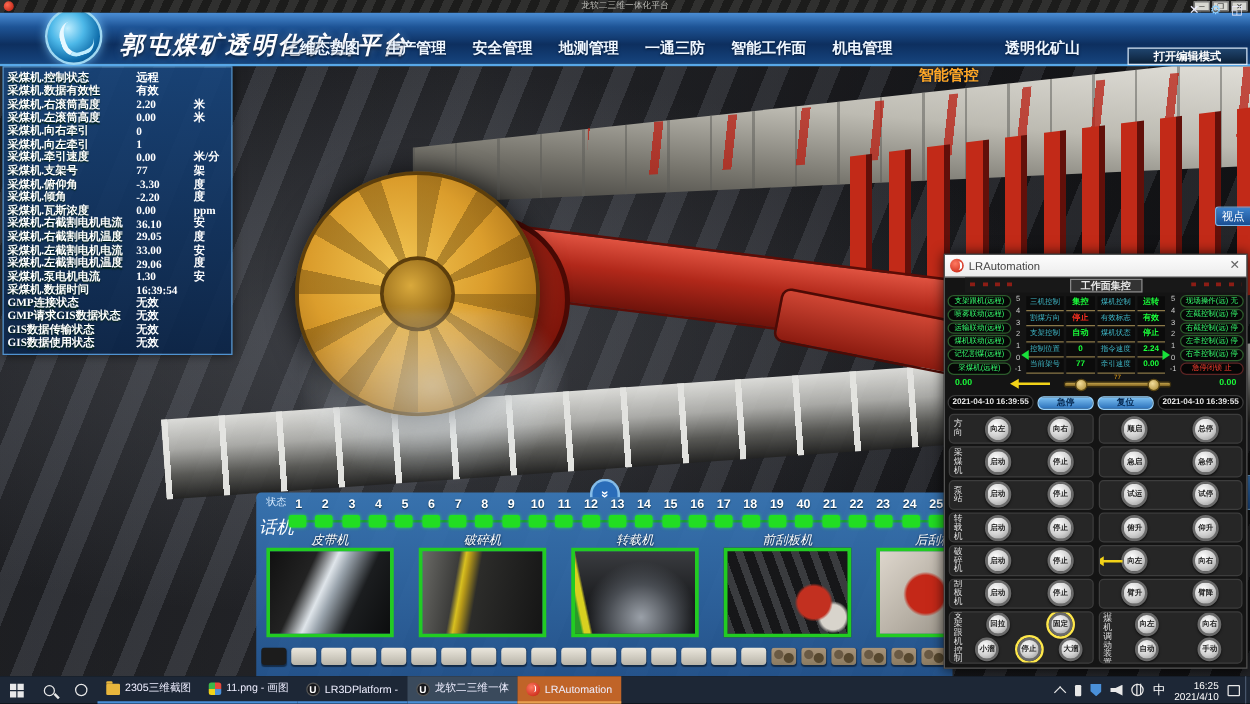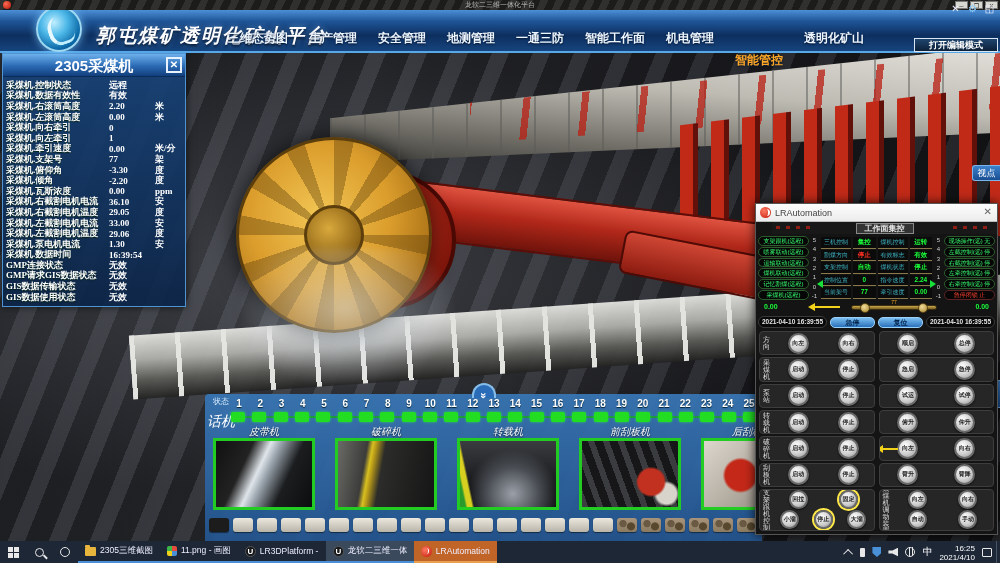--- a/index.html
+++ b/index.html
@@ -33,21 +33,21 @@
     font-style:italic; color:#fdfdff; letter-spacing:2px;
     text-shadow:0 2px 3px #02142e, 0 0 6px rgba(140,200,255,.6); }
   .nav { position:absolute; left:228px; top:20px; display:flex; gap:21px; }
   .nav-item { font-size:12px; font-weight:bold; color:#eef6ff; white-space:nowrap;
     text-shadow:0 1px 2px #02142e; cursor:pointer; }
   .nav-item.active { color:#ffa726;margin-top:22px; }
   .hdricons { position:absolute; right:4px; top:2px; display:flex; gap:4px; z-index:41; }
   .hico { width:13px; height:13px; font-size:10px; line-height:13px; text-align:center;
     color:#eef; cursor:pointer; }
   .hico.gear { color:#8fd0ff; }
-  .editbtn { position:absolute; right:2px; top:28px; width:84px; height:14px;
+  .editbtn { position:absolute; right:2px; top:28px; width:96px; height:14px;
     background:linear-gradient(180deg,#20456e,#0b2038); border:1px solid #d7e6f4;
     color:#fff; font-size:9px; font-weight:bold; text-align:center; line-height:12px;
     cursor:pointer; z-index:41; }
 
   
   .scene { position:absolute; top:53px; left:0; width:1000px; height:488px; overflow:hidden;
     background:
       radial-gradient(ellipse at 28% 45%, rgba(130,135,145,.28), transparent 58%),
       repeating-linear-gradient(112deg, rgba(72,74,80,.35) 0 16px, rgba(18,18,20,.45) 16px 38px),
       linear-gradient(100deg,#24262b 0%,#303237 35%,#1a1b1f 68%,#0e0f11 100%); }
@@ -349,24 +349,20 @@
     <div class="conveyor"></div>
     <div class="arm"></div>
     <div class="arm2"></div>
     <div class="hub"></div>
     <div class="drum"></div>
     <div class="drumhub"></div>
     <div class="spray"></div>
   </div>
 
   <div class="leftpanel">
-    <div class="lp-head">
-      <span>2305采煤机</span>
-      <span class="lp-close"></span>
-    </div>
     <div class="lp-rows" id="lp-rows">
         <div class="lp-row">
           <span class="lp-l">采煤机.控制状态</span>
           <span class="lp-v">远程</span>
           <span class="lp-u"></span>
         </div>
         <div class="lp-row">
           <span class="lp-l">采煤机.数据有效性</span>
           <span class="lp-v">有效</span>
           <span class="lp-u"></span>
@@ -721,21 +717,21 @@
         <span class="cnum">10</span>
         <span class="cnum">11</span>
         <span class="cnum">12</span>
         <span class="cnum">13</span>
         <span class="cnum">14</span>
         <span class="cnum">15</span>
         <span class="cnum">16</span>
         <span class="cnum">17</span>
         <span class="cnum">18</span>
         <span class="cnum">19</span>
-        <span class="cnum">20</span>
+        <span class="cnum">40</span>
         <span class="cnum">21</span>
         <span class="cnum">22</span>
         <span class="cnum">23</span>
         <span class="cnum">24</span>
         <span class="cnum">25</span>
       </div>
     <div class="cam-rowlabel">话机</div>
     <div class="cam-squares" id="cam-sq">
         <span class="csq"></span>
         <span class="csq"></span>

